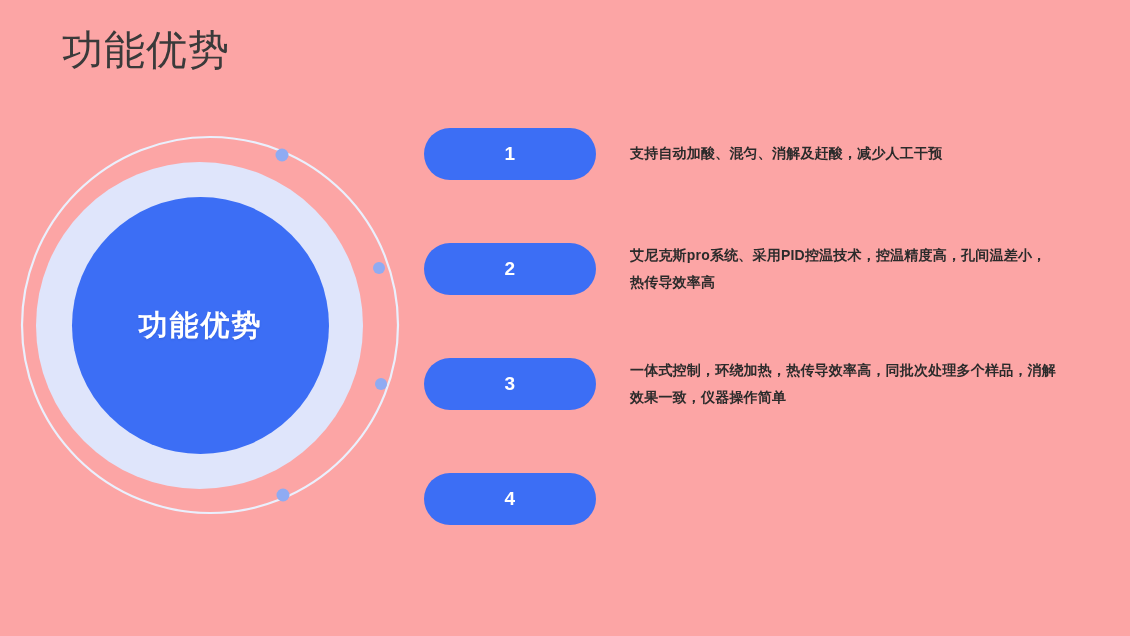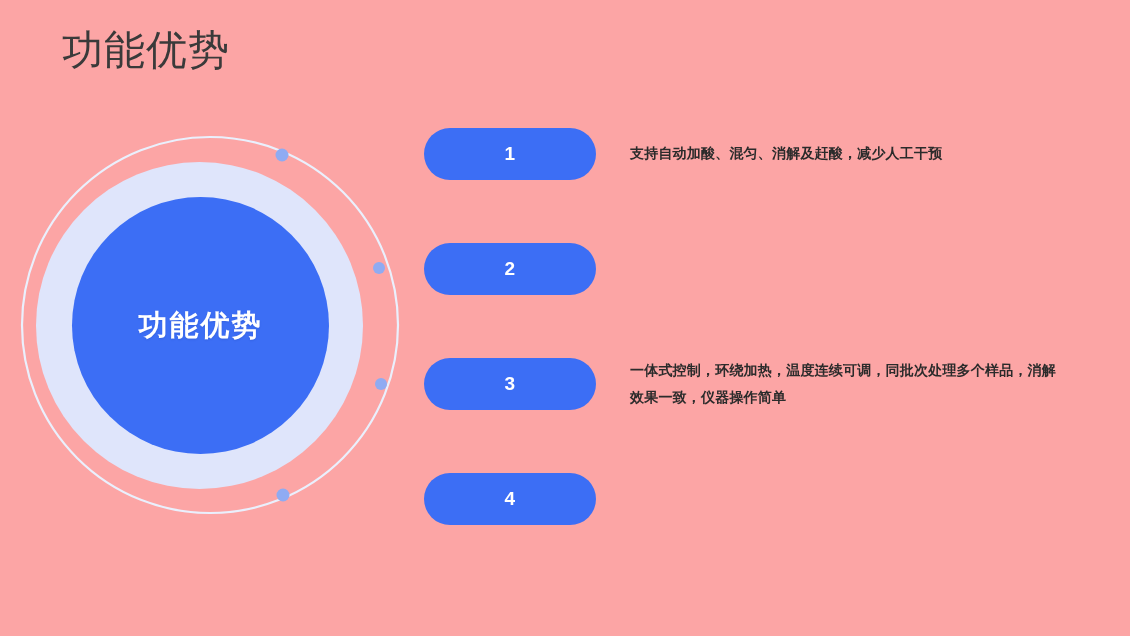--- a/index.html
+++ b/index.html
@@ -146,25 +146,26 @@
 
   <div class="items">
 
     <div class="item-row">
       <div class="item-pill">1</div>
       <div class="item-text">支持自动加酸、混匀、消解及赶酸，减少人工干预</div>
     </div>
 
     <div class="item-row">
       <div class="item-pill">2</div>
+      <div class="item-text">艾尼克斯pro系统、采用PID控温技术，控温精度高，孔间温差小，热传导效率高</div>
     </div>
 
     <div class="item-row">
       <div class="item-pill">3</div>
-      <div class="item-text">一体式控制，环绕加热，温度连续可调，同批次处理多个样品，消解效果一致，仪器操作简单</div>
+      <div class="item-text">一体式控制，环绕加热，热传导效率高，同批次处理多个样品，消解效果一致，仪器操作简单</div>
     </div>
 
     <div class="item-row">
       <div class="item-pill">4</div>
     </div>
 
   </div>
 
 </div>
 

